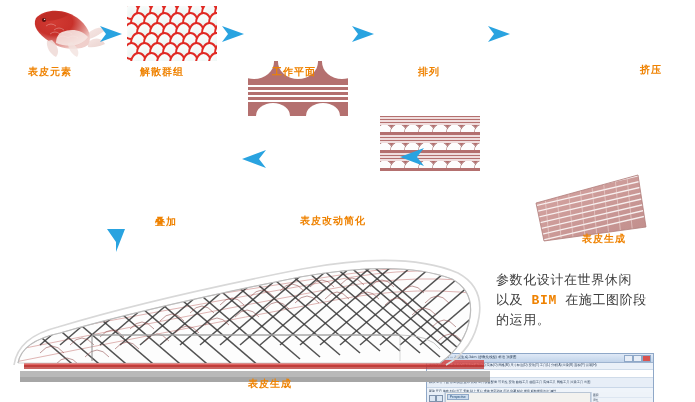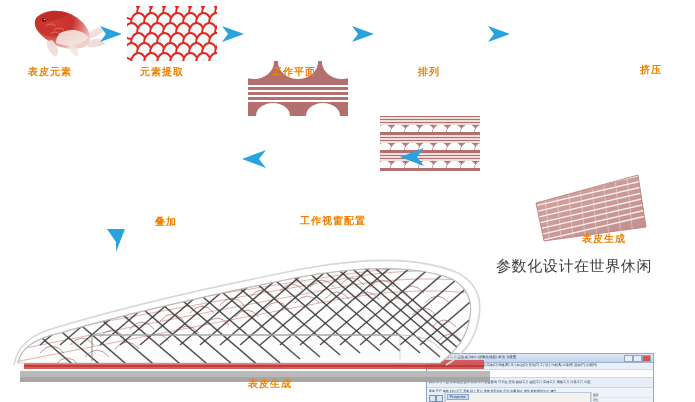--- a/index.html
+++ b/index.html
@@ -133,23 +133,23 @@
     position:absolute;left:1px;right:1px;height:4px;font-size:2.8px;color:#22364f;
     border-bottom:0.4px solid #dde6f1;white-space:nowrap;overflow:hidden;
   }
 
   
   .stadium{position:absolute;left:0;top:245px;width:500px;height:140px;}
   .stadium svg{display:block;}
 
   
   .para{
-    position:absolute;left:496px;top:256px;width:196px;
-    font-size:15px;line-height:20px;color:#3c3c3c;
-    font-family:Liberation Serif, serif;
+    position:absolute;left:496px;top:271px;width:196px;
+    font-size:13px;line-height:20px;color:#3c3c3c;
+    font-family:Liberation Mono, monospace;
     letter-spacing:0.6px;
   }
   .para .hl{color:#ef8200;font-weight:bold;}
 </style>
 </head>
 <body>
 
 <div class="stage">
 
   <div class="node koi" style="left:22px;top:2px;">
@@ -233,21 +233,21 @@
       <div class="sc" style="left: 74px; top: 36px;"></div>
       <div class="sc" style="left: 87px; top: 36px;"></div>
       <div class="sc" style="left: 2.5px; top: 46px;"></div>
       <div class="sc" style="left: 15.5px; top: 46px;"></div>
       <div class="sc" style="left: 28.5px; top: 46px;"></div>
       <div class="sc" style="left: 41.5px; top: 46px;"></div>
       <div class="sc" style="left: 54.5px; top: 46px;"></div>
       <div class="sc" style="left: 67.5px; top: 46px;"></div>
       <div class="sc" style="left: 80.5px; top: 46px;"></div>
     </div>
-  <div class="cap" style="left:140px;top:65px;">元素提取</div>
+  <div class="cap" style="left:140px;top:65px;">解散群组</div>
 
   <div class="arrow" style="left:222px;top:24px;">
     <svg width="26" height="20" viewBox="0 0 26 20">
         <path d="M0 2 L22 10 L0 18 L6 10 Z" fill="#29a3e0"></path>
       </svg>
   </div>
 
   <div class="node tidy" style="left:248px;top:6px;">
     <div class="bodyfill"></div>
     <div class="notch" style="left:-14px;"></div>
@@ -445,21 +445,21 @@
 
   </div>
   <div class="cap" style="left:582px;top:232px;">表皮生成</div>
 
   <div class="arrow" style="left:396px;top:146px;">
     <svg width="30" height="22" viewBox="0 0 30 22">
         <path d="M28 2 L4 11 L28 20 L21 11 Z" fill="#29a3e0"></path>
       </svg>
   </div>
 
-  <div class="cap" style="left:300px;top:214px;">工作视窗配置</div>
+  <div class="cap" style="left:300px;top:214px;">表皮改动简化</div>
 
   <div class="arrow" style="left:238px;top:148px;">
     <svg width="30" height="22" viewBox="0 0 30 22">
         <path d="M28 2 L4 11 L28 20 L21 11 Z" fill="#29a3e0"></path>
       </svg>
   </div>
 
   <div class="cap" style="left:155px;top:215px;font-family:Liberation Mono, monospace;">叠加</div>
 
   <div class="arrow" style="left:105px;top:228px;">
@@ -583,15 +583,17 @@
       <path d="M92 90 L400 90 Q430 90 440 104" fill="none" stroke="#b5b5b5" stroke-width="0.8"></path>
       <path d="M400 92 L400 116" fill="none" stroke="#c5c5c5" stroke-width="0.7"></path>
 
       <path d="M18 118 Q22 96 60 88 Q150 62 300 32 Q400 14 452 34 Q474 46 470 72 Q466 100 440 118" fill="none" stroke="#bcbcbc" stroke-width="1.2"></path>
     </svg>
   </div>
   <div class="cap" style="left:248px;top:377px;">表皮生成</div>
 
   <div class="para">
     <div>参数化设计在世界休闲</div>
+    <div><span>以及 </span><span class="hl">BIM</span><span> 在施工图阶段</span></div>
+    <div>的运用。</div>
   </div>
 
 </div>
 
 </body></html>

